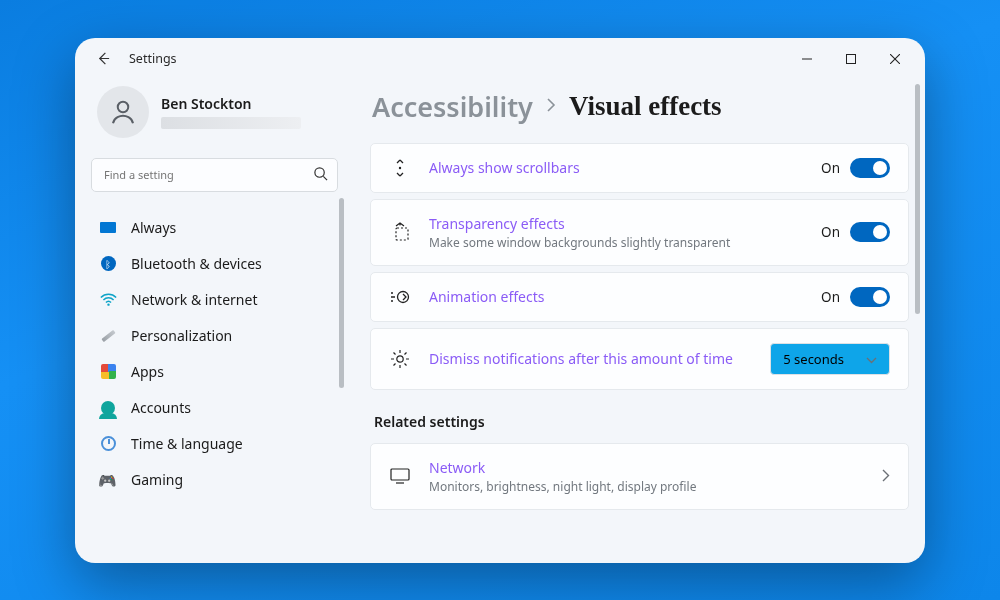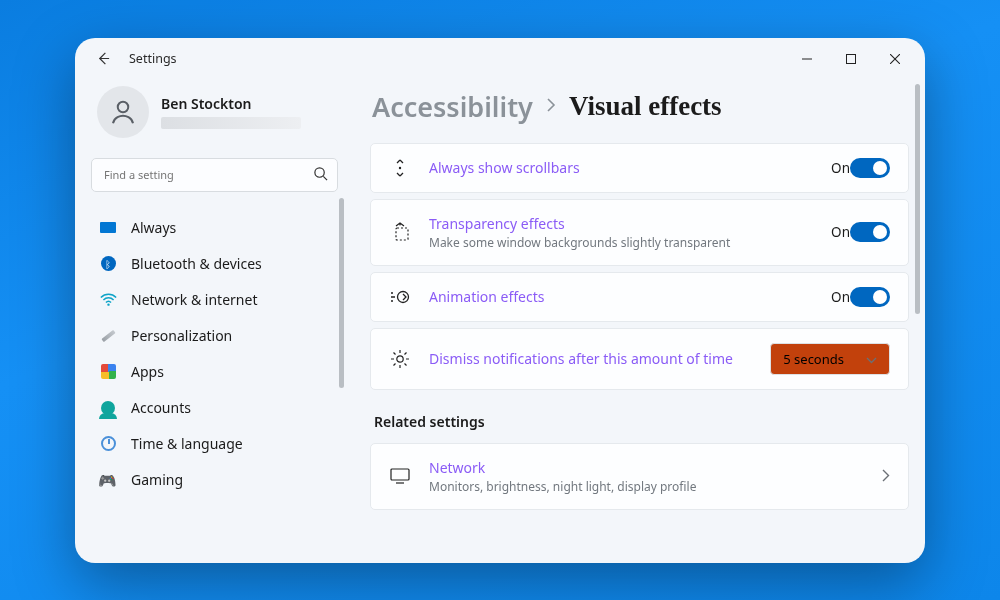--- a/index.html
+++ b/index.html
@@ -28,25 +28,25 @@
 .main-scroll { flex:1; overflow-y:auto; padding-right:6px; }
 .breadcrumb { display:flex; align-items:center; gap:12px; padding:8px 0 18px 2px; }
 .bc-parent { font-size:27px; font-weight:600; color:#8b9299; cursor:pointer; }
 .bc-sep { color:#8b9299; }
 .bc-current { font-size:27px; font-weight:600; color:#1b1b1b;font-family:Liberation Serif, serif; }
 .card { background:#fdfeff; border:1px solid #e5e9ed; border-radius:5px; margin-bottom:6px; display:flex; align-items:center; padding:14px 18px; gap:18px; }
 .card-icn { width:22px; display:flex; justify-content:center; color:#2a2a2a; }
 .card-txt { flex:1; }
 .card-title { font-size:14px; color:#8b5cf6; }
 .card-sub { font-size:12px; color:#72787f; margin-top:2px; line-height:1.35; }
-.toggle-wrap { display:flex; align-items:center; }
+.toggle-wrap { display:flex; align-items:center; gap:10px; }
 .toggle-label { font-size:13.5px; color:#1b1b1b; }
 .toggle { width:40px; height:20px; border-radius:10px; background:#0067c0; position:relative; cursor:pointer; }
 .toggle::after { content:""; position:absolute; right:3px; top:3px; width:14px; height:14px; border-radius:50%; background:#fff; }
-.select { display:flex; align-items:center; gap:22px; height:32px; padding:0 12px; border:1px solid #dde1e5; border-radius:4px; background:#c2410c; font-size:13px; cursor:pointer; }
+.select { display:flex; align-items:center; gap:22px; height:32px; padding:0 12px; border:1px solid #dde1e5; border-radius:4px; background:#0ea5e9; font-size:13px; cursor:pointer; }
 .section-label { font-size:14px; font-weight:600; color:#1b1b1b; margin:22px 0 12px 4px; }
 .chev { color:#6b7076; }
 .main-scrollbar { width:6px; background:transparent; position:relative; margin-right:4px; }
 .main-scrollbar div{ position:absolute; top:4px; width:5px; height:230px; background:#b9bec3; border-radius:3px; }
 
 .ic-sys { width:16px; height:11px; background:#0277d3; border-radius:1px; }
 .ic-bt { width:15px; height:15px; border-radius:50%; background:#0067c0; color:#fff; display:flex; align-items:center; justify-content:center; font-size:10px; }
 .ic-wifi { color:#0da3c7; }
 .ic-pen { width:15px; height:4px; background:linear-gradient(90deg,#9aa0a6,#c4c9ce); transform:rotate(-38deg); border-radius:1px; }
 .ic-apps { width:15px; height:15px; background:conic-gradient(#3a82ef 0 25%,#32b24a 0 50%,#f6bd27 0 75%,#e44a3a 0); border-radius:2px; }

